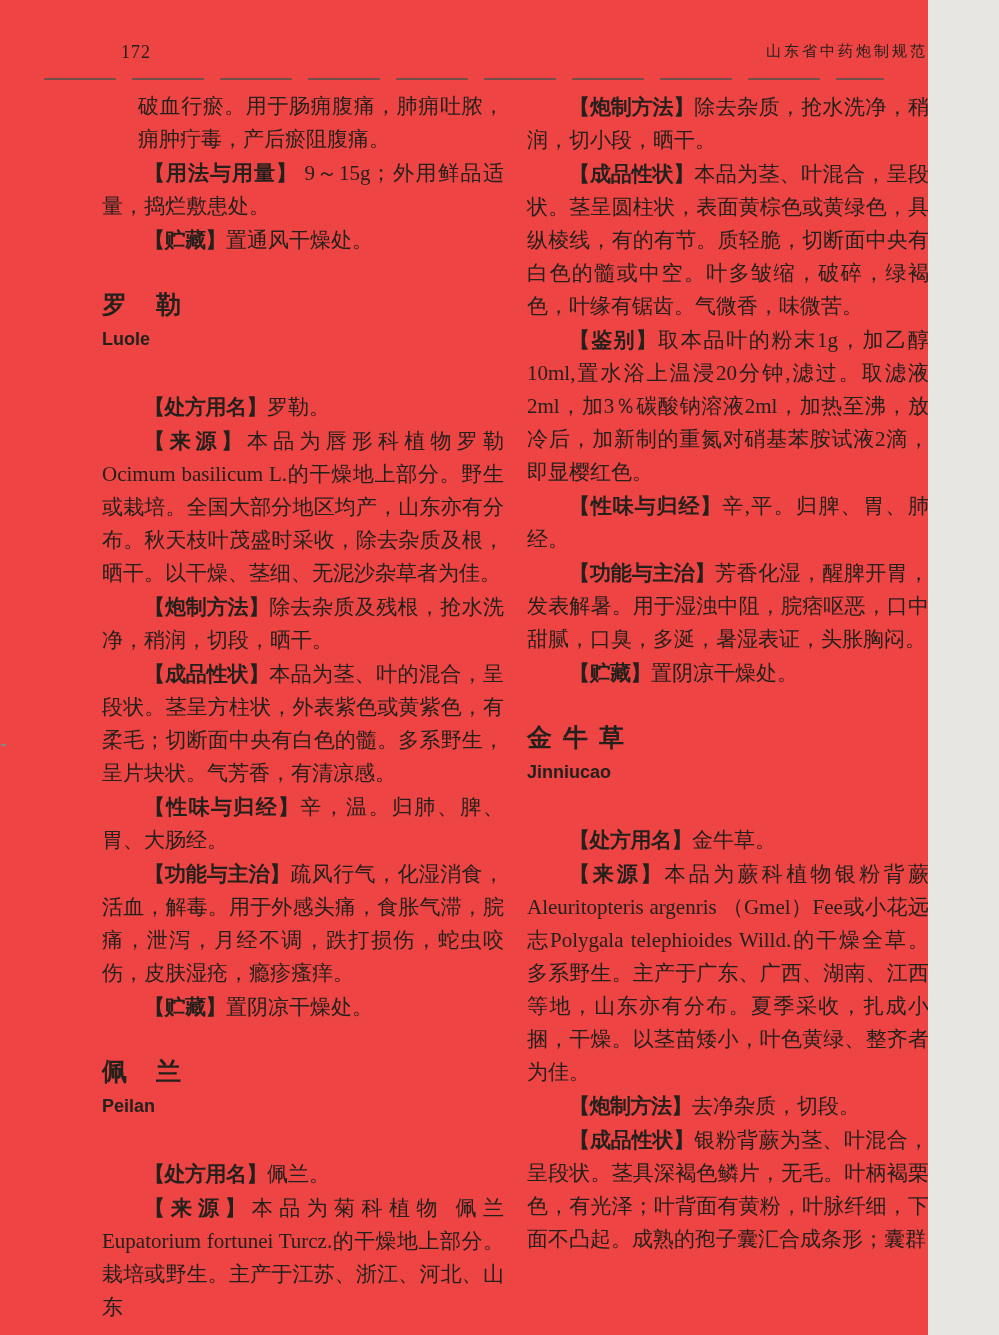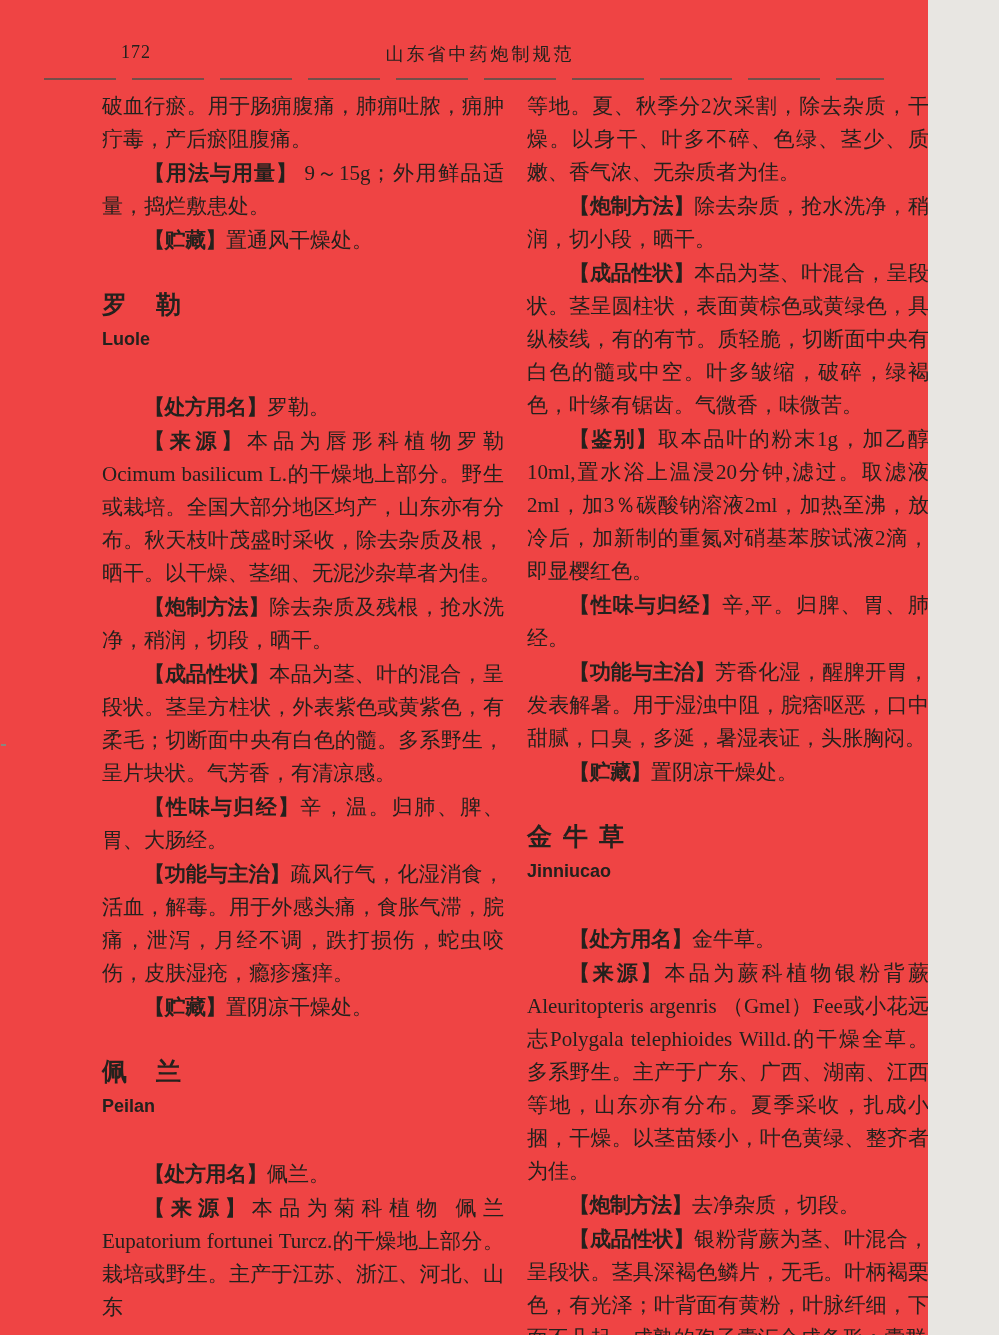--- a/index.html
+++ b/index.html
@@ -10,36 +10,36 @@
     font-family:"Liberation Serif","DejaVu Serif",serif;
     color:#24211d;
     overflow:hidden;
   }
   .pagenum{
     position:absolute;left:121px;top:42px;
     font-size:18px;letter-spacing:1px;
   }
   .htitle{
     position:absolute;left:0;right:0;top:42px;
-    text-align:center;font-size:18px;letter-spacing:3px;margin-left:32px;
+    text-align:right;font-size:15px;letter-spacing:3px;margin-left:32px;
   }
   .rule{
     position:absolute;left:44px;right:44px;top:78px;height:2px;
     background:repeating-linear-gradient(to right,#55514b 0px,#55514b 72px,transparent 72px,transparent 88px);
     opacity:.8;
   }
   .col{
     position:absolute;top:90px;width:402px;
     font-size:21px;line-height:33px;
     text-align:justify;
   }
   .col-left{left:102px;}
   .col-right{left:527px;}
   .para{margin:0;text-indent:2em;}
-  .para.cont{text-indent:0;}
+  .para.cont{text-indent:0;margin-left:36px;}
   .lbl{
     font-weight:bold;
     font-family:"Liberation Sans","DejaVu Sans",sans-serif;
     letter-spacing:-0.5px;
   }
   .entry{
     margin:32px 0 40px 0;
     text-indent:0;
   }
   .entry .zh{
@@ -88,21 +88,20 @@
     <div class="entry">
       <div class="zh">佩　兰</div>
       <div class="py">Peilan</div>
     </div>
 
     <p class="para"><b class="lbl">【处方用名】</b><span class="txt">佩兰。</span></p>
     <p class="para"><b class="lbl">【来源】</b><span class="txt">本品为菊科植物 佩兰Eupatorium fortunei Turcz.的干燥地上部分。栽培或野生。主产于江苏、浙江、河北、山东</span></p>
   </div>
 
   <div class="col col-right">
-    <p class="para cont"><span class="txt">等地。夏、秋季分2次采割，除去杂质，干燥。以身干、叶多不碎、色绿、茎少、质嫩、香气浓、无杂质者为佳。</span></p>
     <p class="para"><b class="lbl">【炮制方法】</b><span class="txt">除去杂质，抢水洗净，稍润，切小段，晒干。</span></p>
     <p class="para"><b class="lbl">【成品性状】</b><span class="txt">本品为茎、叶混合，呈段状。茎呈圆柱状，表面黄棕色或黄绿色，具纵棱线，有的有节。质轻脆，切断面中央有白色的髓或中空。叶多皱缩，破碎，绿褐色，叶缘有锯齿。气微香，味微苦。</span></p>
     <p class="para"><b class="lbl">【鉴别】</b><span class="txt">取本品叶的粉末1g，加乙醇10ml,置水浴上温浸20分钟,滤过。取滤液2ml，加3％碳酸钠溶液2ml，加热至沸，放冷后，加新制的重氮对硝基苯胺试液2滴，即显樱红色。</span></p>
     <p class="para"><b class="lbl">【性味与归经】</b><span class="txt">辛,平。归脾、胃、肺经。</span></p>
     <p class="para"><b class="lbl">【功能与主治】</b><span class="txt">芳香化湿，醒脾开胃，发表解暑。用于湿浊中阻，脘痞呕恶，口中甜腻，口臭，多涎，暑湿表证，头胀胸闷。</span></p>
     <p class="para"><b class="lbl">【贮藏】</b><span class="txt">置阴凉干燥处。</span></p>
 
     <div class="entry">
       <div class="zh">金 牛 草</div>
       <div class="py">Jinniucao</div>

